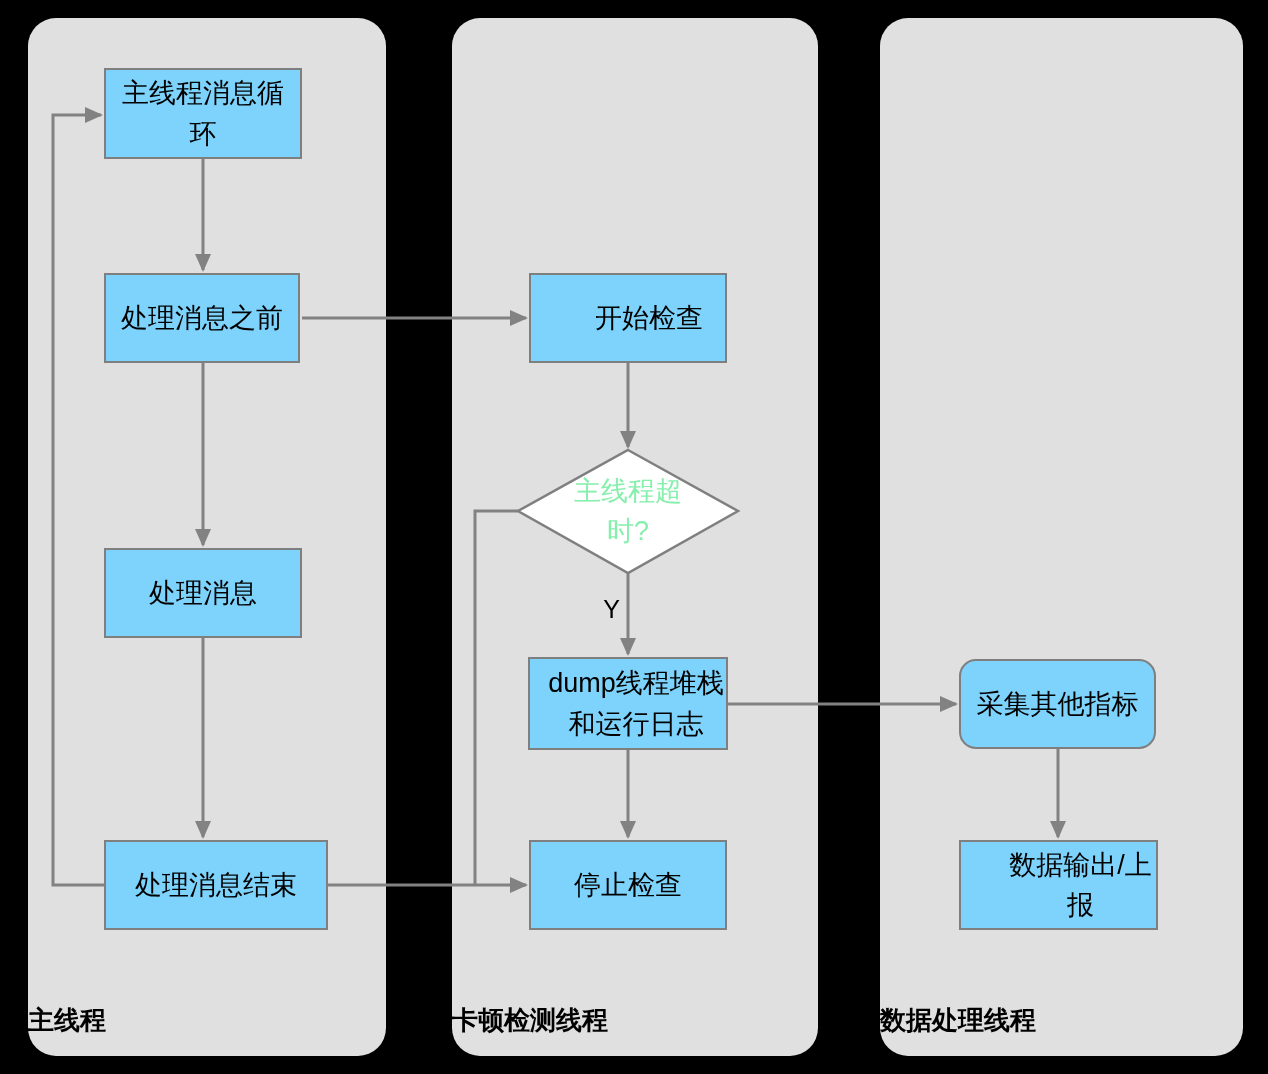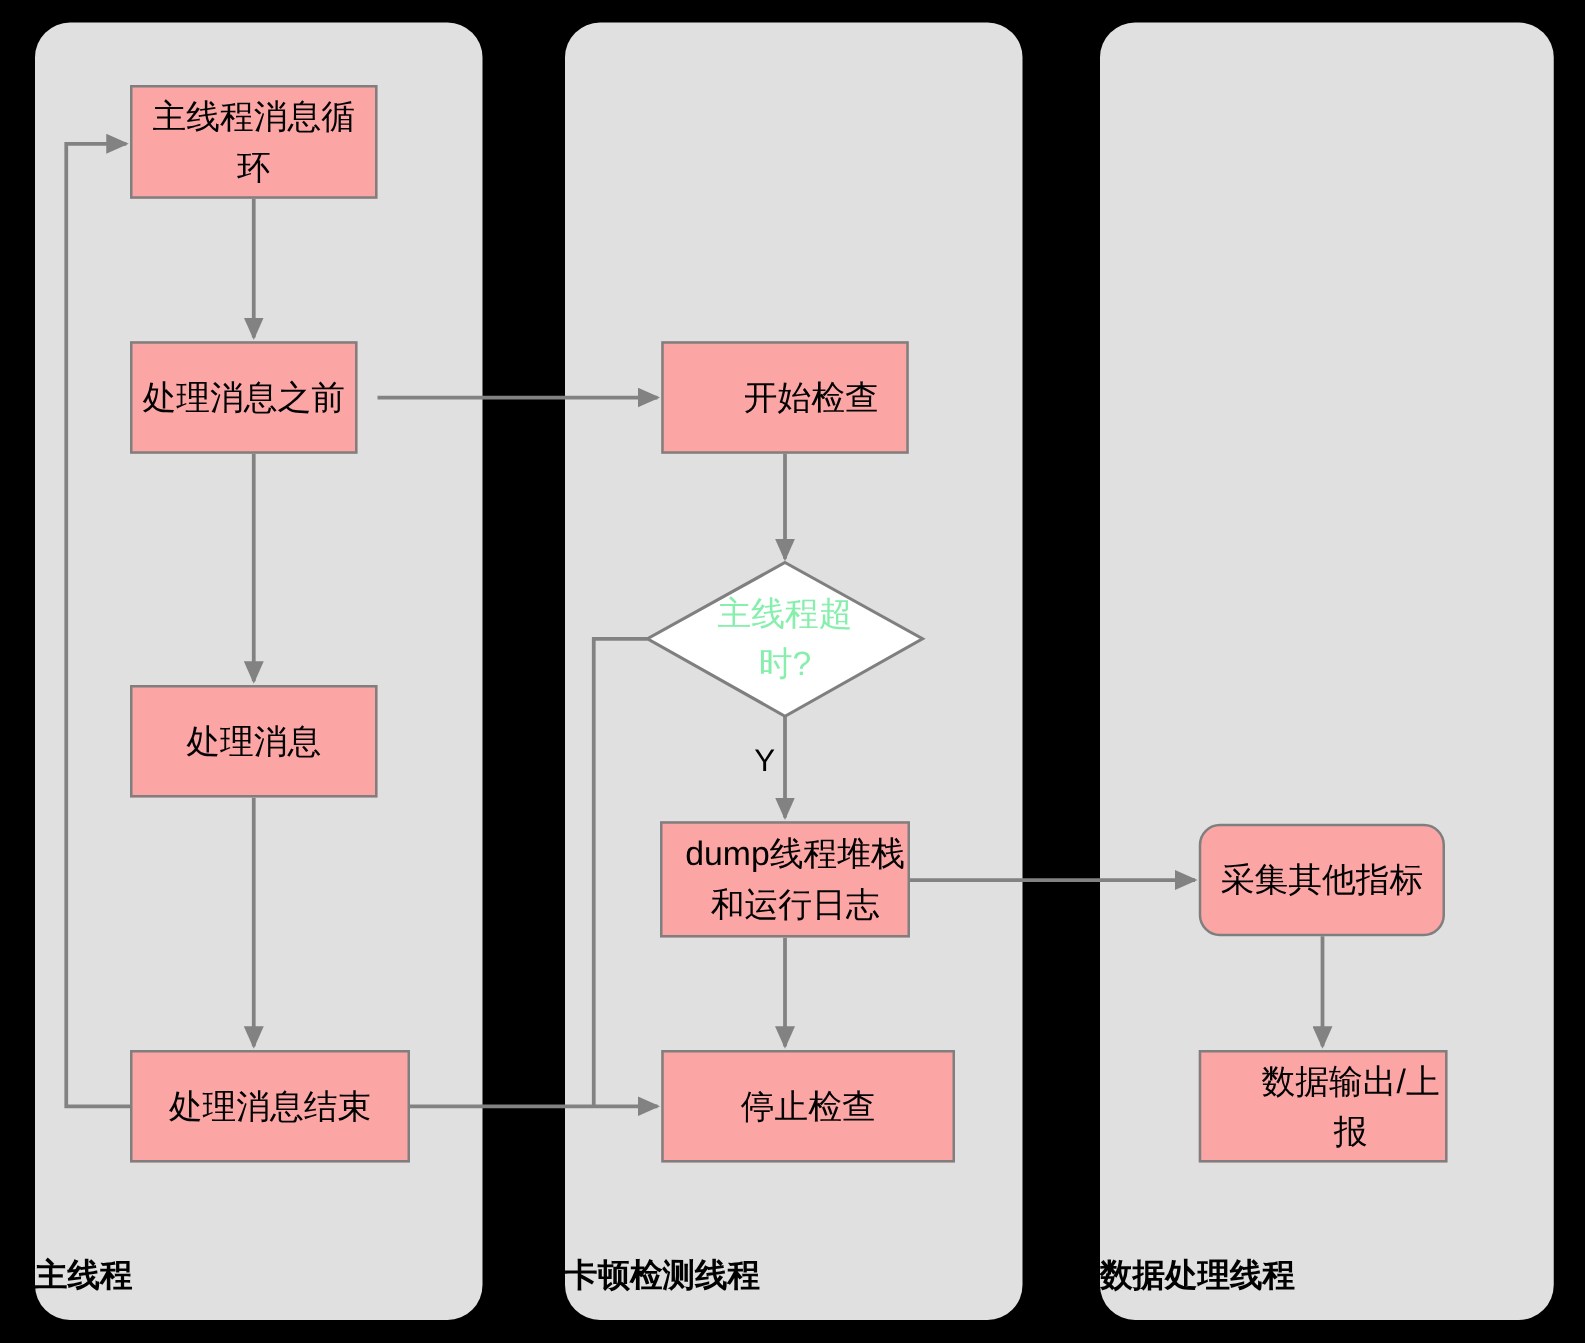--- a/index.html
+++ b/index.html
@@ -14,34 +14,34 @@
   }
   #lane-main{left:28px;width:358px;}
   #lane-detect{left:452px;width:366px;}
   #lane-data{left:880px;width:363px;}
   .lane-title{
     position:absolute;top:1003px;height:34px;line-height:34px;
     font-size:26px;font-weight:bold;color:#000;z-index:3;
   }
   #connectors{position:absolute;left:0;top:0;z-index:1;}
   .node{
-    position:absolute;background:#fca5a5;border:2.5px solid #7f7f7f;
+    position:absolute;background:#7dd3fc;border:2.5px solid #7f7f7f;
     box-sizing:border-box;display:flex;align-items:center;justify-content:center;
     text-align:center;font-size:27px;color:#000;line-height:1.5;z-index:2;
   }
   .node .inner{display:block;}
   #n-main-loop   {left:104px;top:68px; width:198px;height:91px;}
   #n-main-loop .inner{max-width:172px;}
-  #n-before      {left:104px;top:273px;width:182px;height:90px;}
+  #n-before      {left:104px;top:273px;width:196px;height:90px;}
   #n-process     {left:104px;top:548px;width:198px;height:90px;}
   #n-end         {left:104px;top:840px;width:224px;height:90px;}
   #n-start-check {left:529px;top:273px;width:198px;height:90px;padding-left:42px;}
   #n-dump        {left:528px;top:657px;width:200px;height:93px;}
   #n-dump .inner {max-width:182px;margin-left:16px;}
-  #n-stop-check  {left:529px;top:840px;width:235px;height:90px;}
+  #n-stop-check  {left:529px;top:840px;width:198px;height:90px;}
   #n-collect     {left:959px;top:659px;width:197px;height:90px;border-radius:17px;}
   #n-output      {left:959px;top:840px;width:199px;height:90px;padding-left:44px;}
   #decision-text{
     position:absolute;left:518px;top:449px;width:220px;height:124px;
     display:flex;align-items:center;justify-content:center;text-align:center;
     font-size:27px;color:#86efac;line-height:1.5;z-index:2;
   }
   #decision-text .inner{max-width:125px;}
   #label-yes{
     position:absolute;left:570px;top:595px;width:50px;height:30px;

